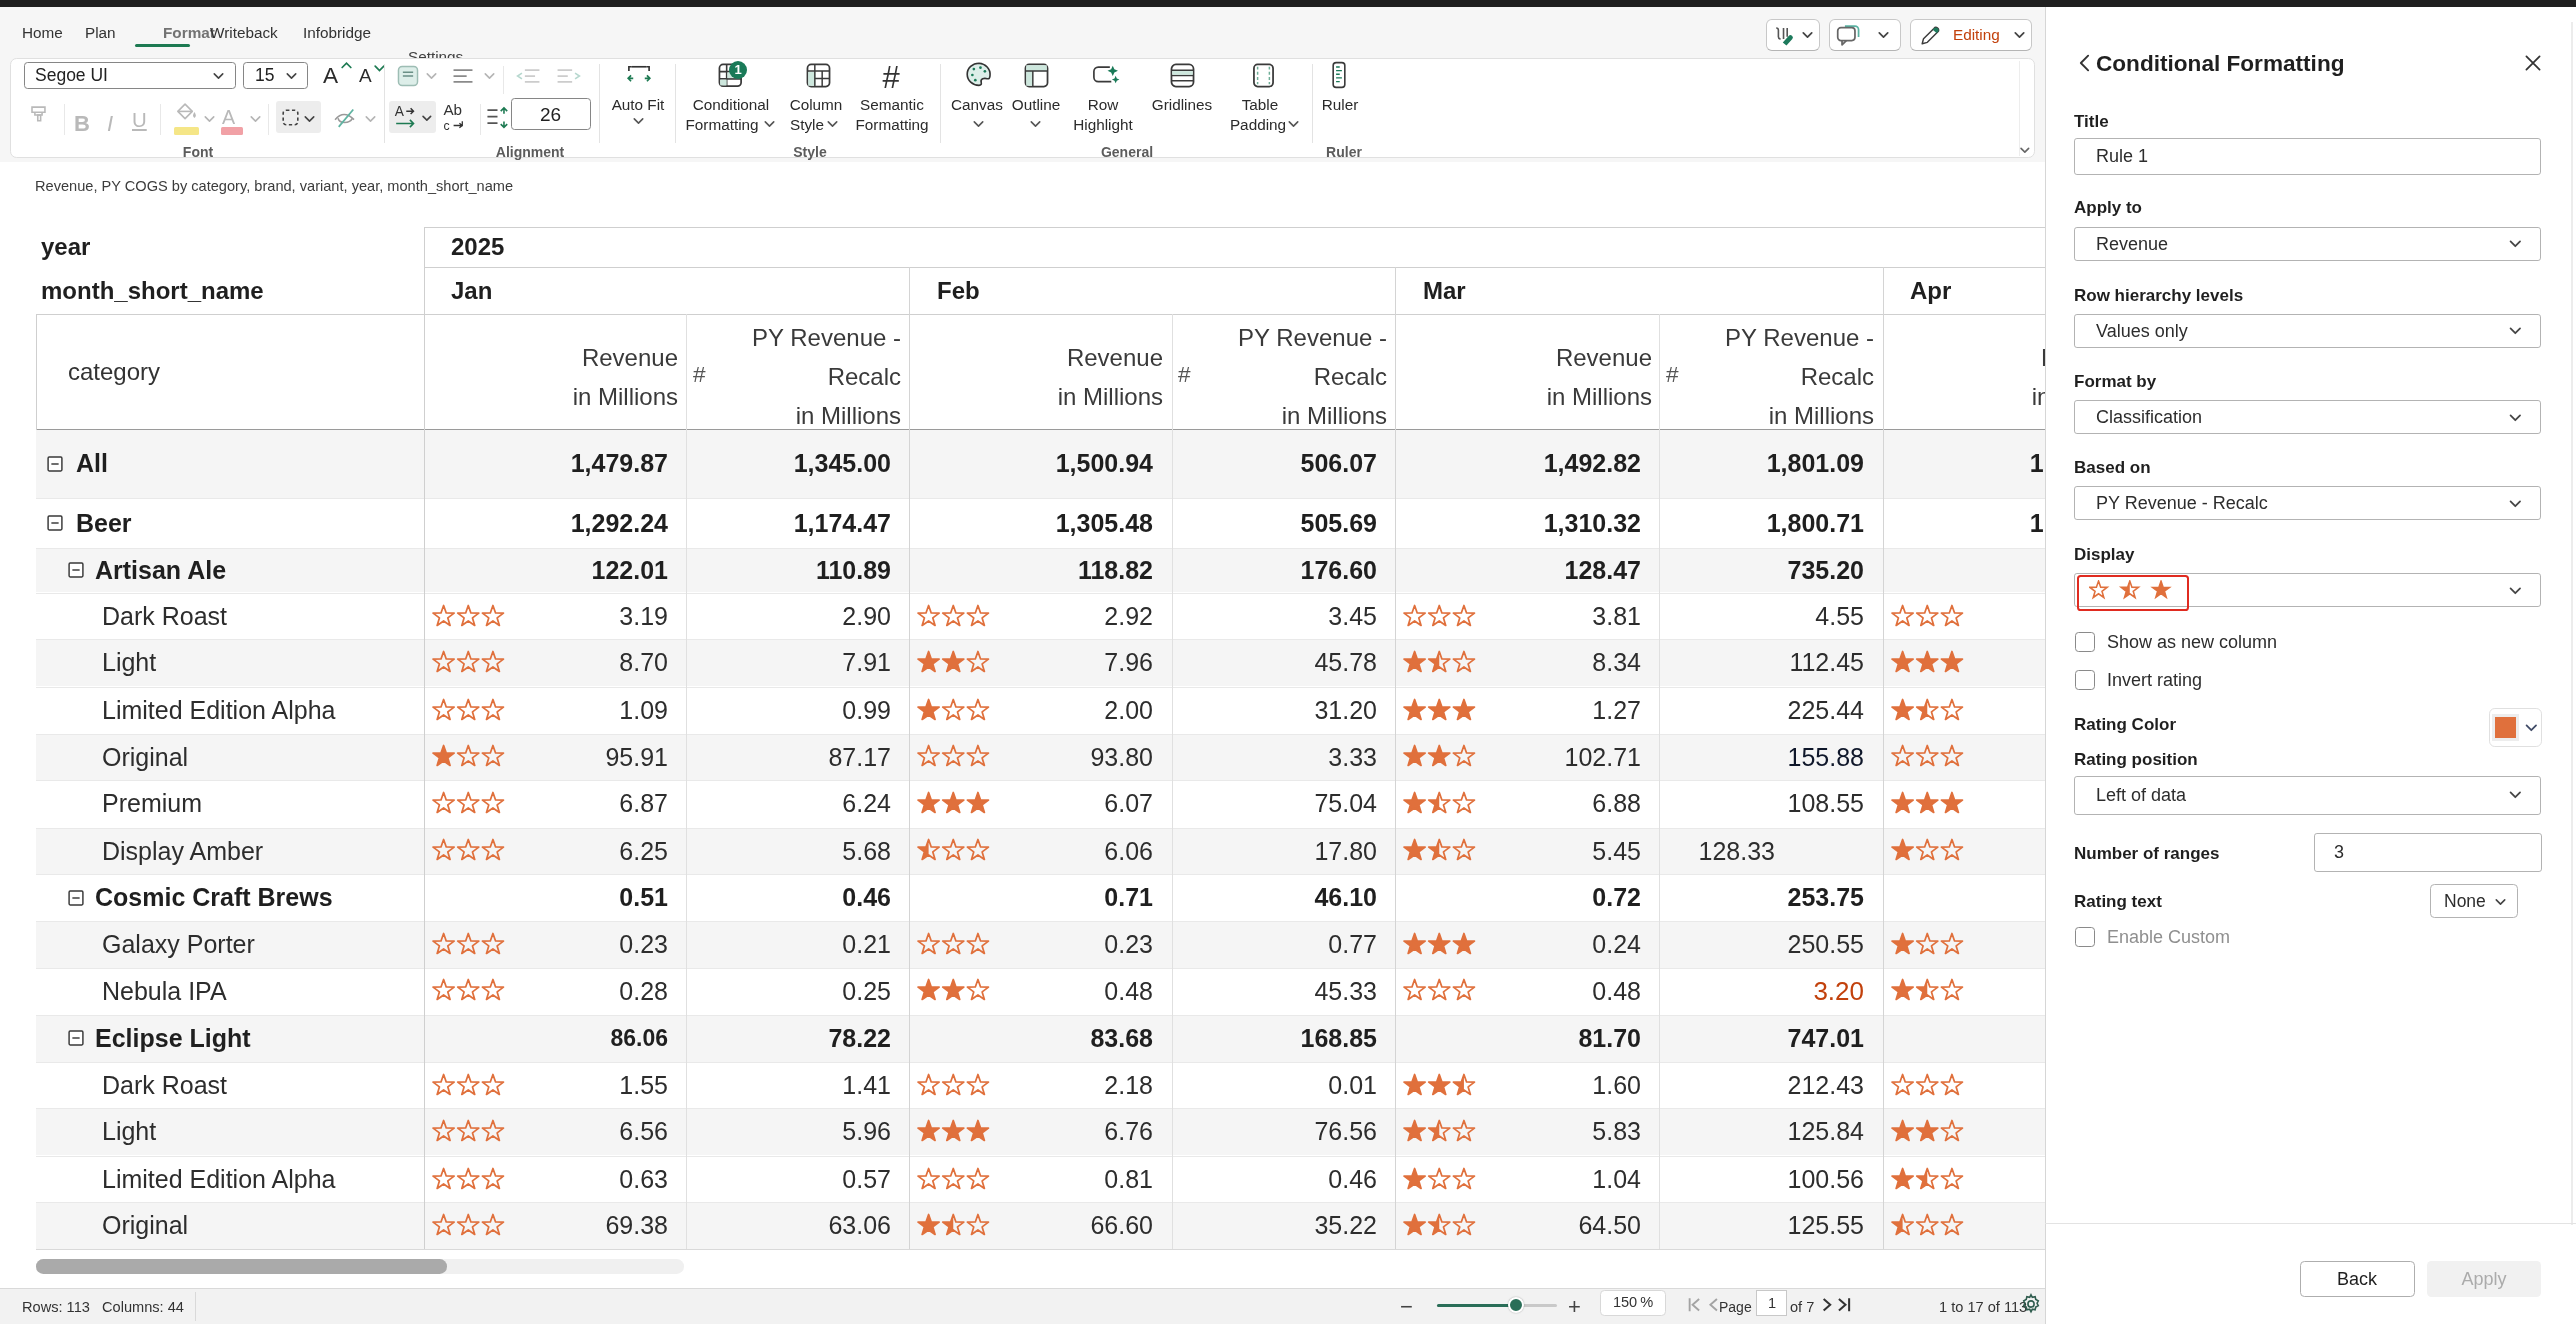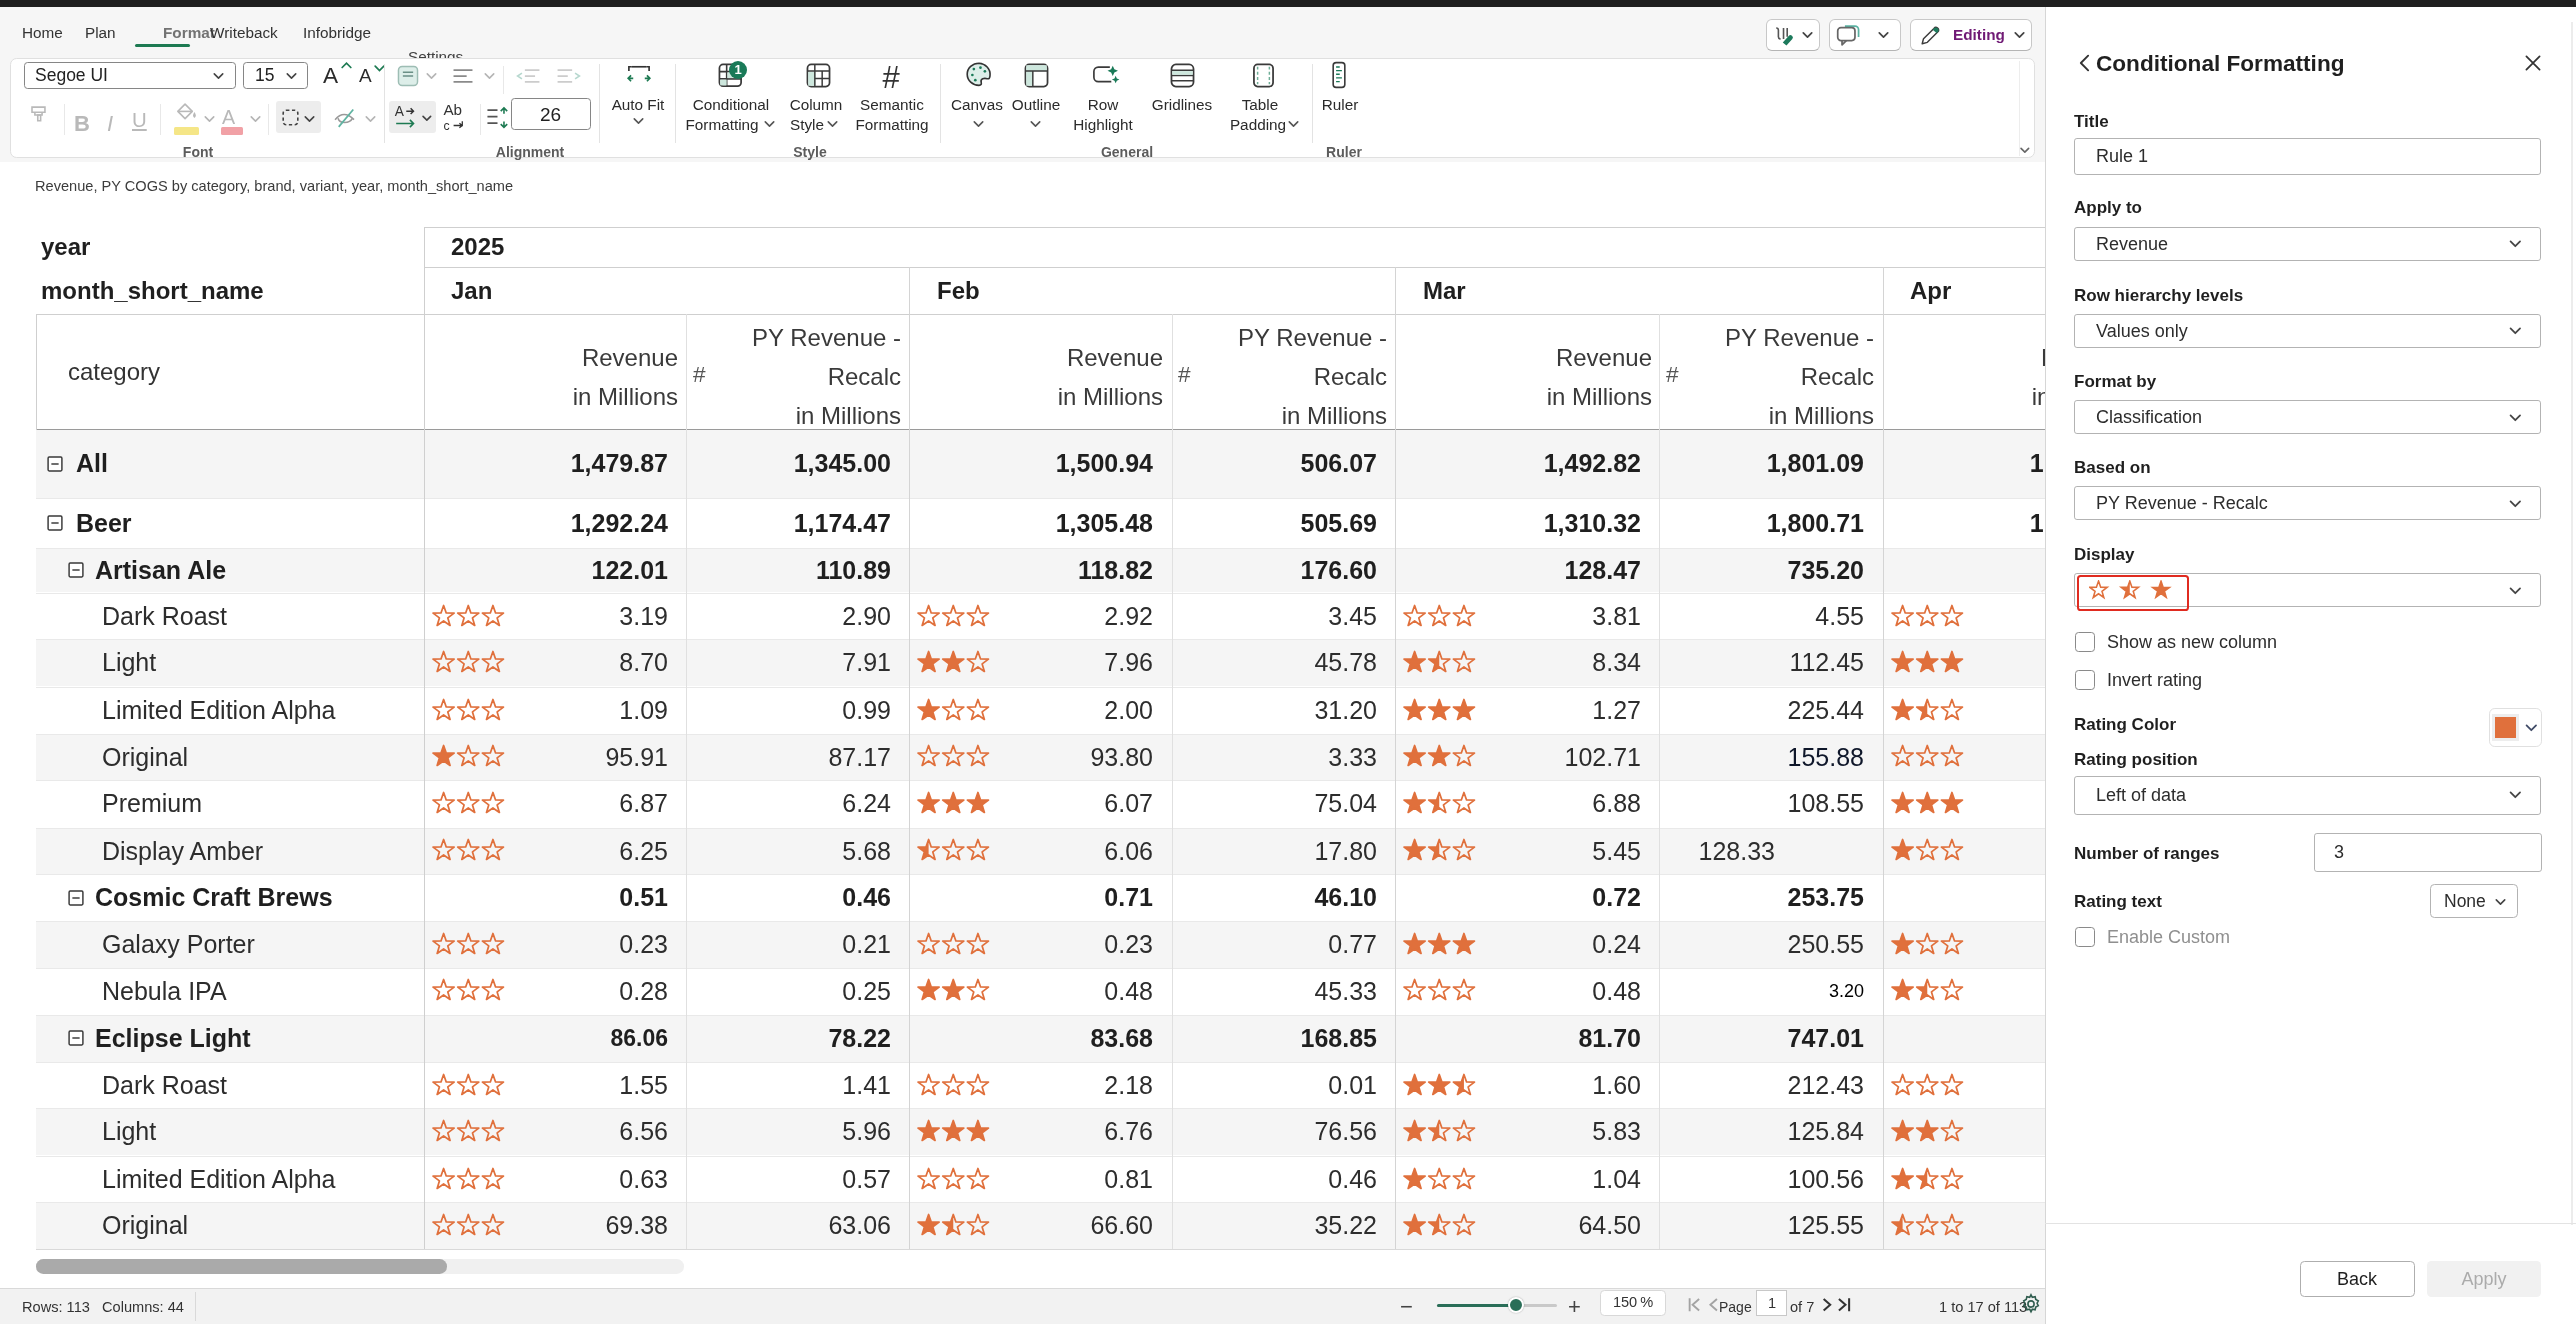--- a/index.html
+++ b/index.html
@@ -37,21 +37,21 @@
     <path d="M8,23 v6 l6,-6" fill="none" stroke="#666" stroke-width="2.4" stroke-linejoin="round"></path>
   </svg>
 <svg style="position:absolute;left:1877px;top:28.4px" width="13" height="13" viewBox="0 0 18 18">
     <path d="M3.15,6.75 L9,12.6 L14.85,6.75" fill="none" stroke="#444" stroke-width="2.4" stroke-linecap="round" stroke-linejoin="round"></path>
   </svg>
 <div style="left:1910px;top:19px;width:122px;height:32px;background:#fff;border:1.1px solid #c8c8c8;border-bottom:1.8px solid #b5b5b5;border-radius:5.8px"></div>
 <svg style="left:1920px;top:24px" width="22" height="22" viewBox="0 0 30 30">
     <path d="M3,27 l1.8,-7 L19,6 q2.3,-2.6 5,-0.3 q2.7,2.3 0.4,5 L10,25 z" fill="none" stroke="#3c3c3c" stroke-width="2" stroke-linejoin="round"></path>
     <path d="M19,6 q2.3,-2.6 5,-0.3 q2.7,2.3 0.4,5 l-1.5,1.8 l-5.6,-4.7 z" fill="#1d7a5c"></path>
   </svg>
-<div style="left:1953px;top:22px;height:26px;line-height:26px;font-size:15.3px;font-weight:700;color:#701a75;white-space:nowrap;">Editing</div>
+<div style="left:1953px;top:22px;height:26px;line-height:26px;font-size:15.3px;font-weight:400;color:#c2410c;white-space:nowrap;">Editing</div>
 <svg style="position:absolute;left:2013px;top:28.4px" width="13" height="13" viewBox="0 0 18 18">
     <path d="M3.15,6.75 L9,12.6 L14.85,6.75" fill="none" stroke="#444" stroke-width="2.4" stroke-linecap="round" stroke-linejoin="round"></path>
   </svg>
 <div style="left:9.5px;top:58px;width:2025px;height:100px;background:#fff;border:1.1px solid #e0e0e0;border-radius:6.6px"></div>
 <div style="left:2019px;top:61px;width:1.1px;height:95px;background:#ededed"></div>
 <svg style="position:absolute;left:2019px;top:144px" width="11.7" height="11.7" viewBox="0 0 16 16">
     <path d="M2.8,6.0 L8,11.2 L13.2,6.0" fill="none" stroke="#666" stroke-width="2.2" stroke-linecap="round" stroke-linejoin="round"></path>
   </svg>
 <div style="left:24px;top:62px;width:212px;height:27px;background:#fff;border:1.1px solid #868686;border-radius:3.6px"></div>
 <div style="left:35px;top:63px;height:25.5px;line-height:25.5px;font-size:17.5px;font-weight:400;color:#222;white-space:nowrap;">Segoe UI</div>
@@ -715,21 +715,21 @@
     <g transform="translate(68,0)">
       <path d="M16.0,1.8 L19.6,12.1 L30.5,12.3 L21.8,18.9 L24.9,29.3 L16.0,23.1 L7.1,29.3 L10.2,18.9 L1.5,12.3 L12.4,12.1 Z" fill="none" stroke="#E0703C" stroke-width="2.4" stroke-linejoin="round"></path>
     </g>
   </svg>
 <div style="left:102px;top:968px;height:47px;line-height:47px;font-size:25px;font-weight:400;color:#2d2d2d;white-space:nowrap;">Nebula IPA</div>
 <div style="left:424px;top:968px;width:244px;height:47px;line-height:47px;text-align:right;font-size:25px;font-weight:400;color:#2d2d2d;white-space:nowrap">0.28</div>
 <div style="left:686px;top:968px;width:205px;height:47px;line-height:47px;text-align:right;font-size:25px;font-weight:400;color:#2d2d2d;white-space:nowrap">0.25</div>
 <div style="left:909px;top:968px;width:244px;height:47px;line-height:47px;text-align:right;font-size:25px;font-weight:400;color:#2d2d2d;white-space:nowrap">0.48</div>
 <div style="left:1172px;top:968px;width:205px;height:47px;line-height:47px;text-align:right;font-size:25px;font-weight:400;color:#2d2d2d;white-space:nowrap">45.33</div>
 <div style="left:1395px;top:968px;width:246px;height:47px;line-height:47px;text-align:right;font-size:25px;font-weight:400;color:#2d2d2d;white-space:nowrap">0.48</div>
-<div style="left:1659px;top:968px;width:205px;height:47px;line-height:47px;text-align:right;font-size:18px;font-weight:400;color:#000000;white-space:nowrap">3.20</div>
+<div style="left:1659px;top:968px;width:205px;height:47px;line-height:47px;text-align:right;font-size:26px;font-weight:400;color:#c2410c;white-space:nowrap">3.20</div>
 <svg style="position:absolute;left:432px;top:978px" width="74" height="25" viewBox="0 0 102 34">
     <g transform="translate(0,0)">
       <path d="M16.0,1.8 L19.6,12.1 L30.5,12.3 L21.8,18.9 L24.9,29.3 L16.0,23.1 L7.1,29.3 L10.2,18.9 L1.5,12.3 L12.4,12.1 Z" fill="none" stroke="#E0703C" stroke-width="2.4" stroke-linejoin="round"></path>
     </g>
     <g transform="translate(34,0)">
       <path d="M16.0,1.8 L19.6,12.1 L30.5,12.3 L21.8,18.9 L24.9,29.3 L16.0,23.1 L7.1,29.3 L10.2,18.9 L1.5,12.3 L12.4,12.1 Z" fill="none" stroke="#E0703C" stroke-width="2.4" stroke-linejoin="round"></path>
     </g>
     <g transform="translate(68,0)">
       <path d="M16.0,1.8 L19.6,12.1 L30.5,12.3 L21.8,18.9 L24.9,29.3 L16.0,23.1 L7.1,29.3 L10.2,18.9 L1.5,12.3 L12.4,12.1 Z" fill="none" stroke="#E0703C" stroke-width="2.4" stroke-linejoin="round"></path>
     </g>

